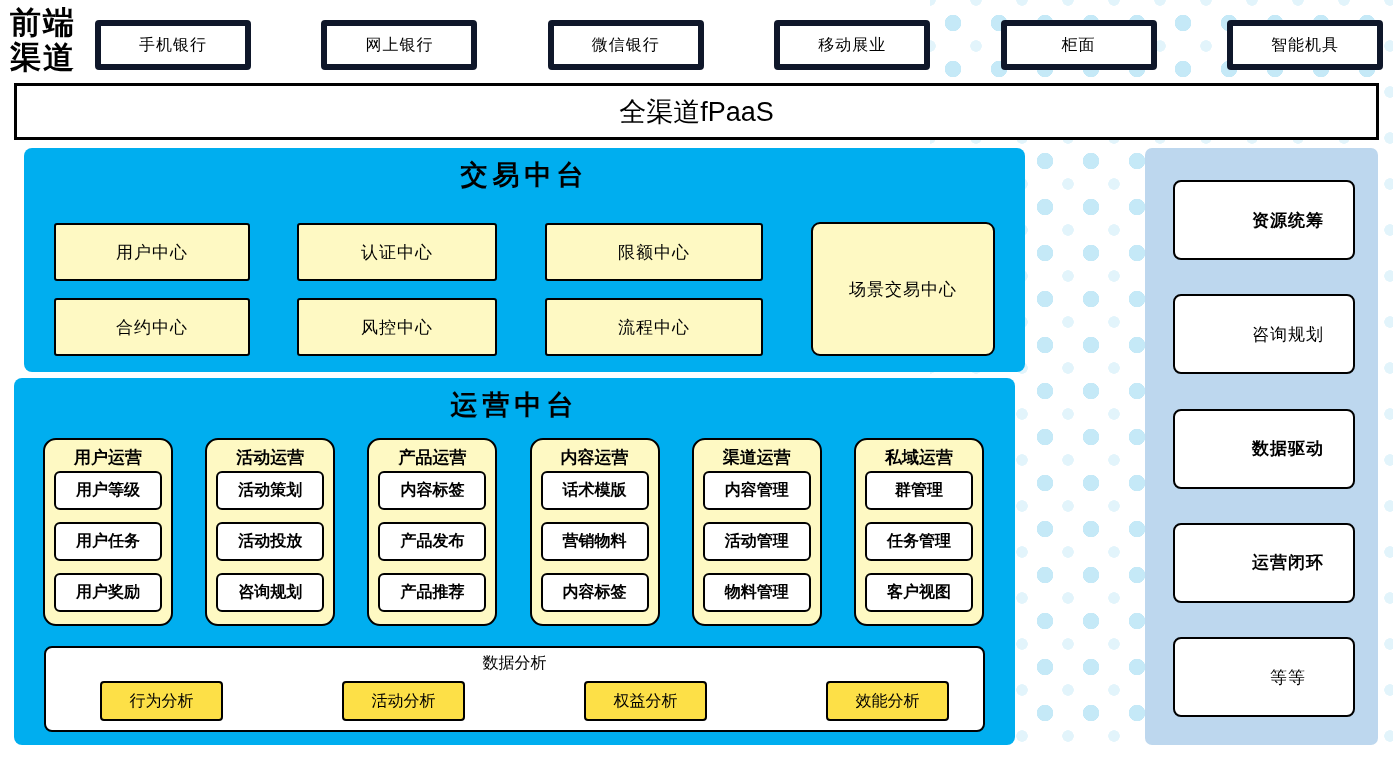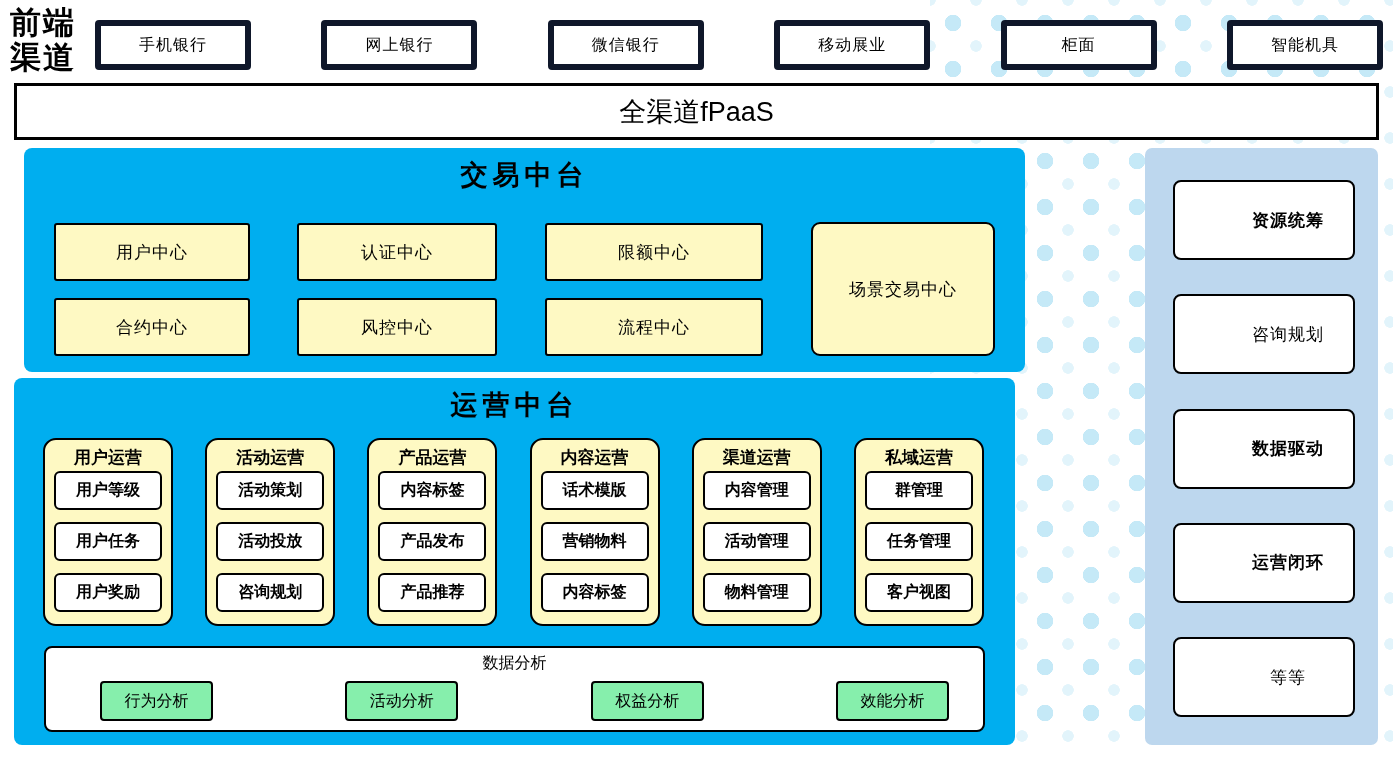--- a/index.html
+++ b/index.html
@@ -75,21 +75,21 @@
   }
 
   
   .analysis{
     position:absolute;left:30px;top:268px;width:941px;height:86px;
     background:#fff;border:2px solid #000;border-radius:8px;
   }
   .analysis-title{text-align:center;font-size:16px;padding-top:5px;}
   .analysis-row{display:flex;justify-content:space-between;padding:7px 34px 0 54px;}
   .analysis-box{
-    width:113px;height:40px;background:#86efac;border:2px solid #000;border-radius:4px;
+    width:123px;height:40px;background:#fde047;border:2px solid #000;border-radius:4px;
     display:flex;align-items:center;justify-content:center;font-size:16px;
   }
 
   
   .side-bar{
     left:1037px;top:148px;width:93px;height:597px;background:var(--lightblue);
     display:flex;align-items:center;justify-content:center;
   }
   .side-bar-text{width:60px;font-size:28px;line-height:36px;text-align:center;}
 

